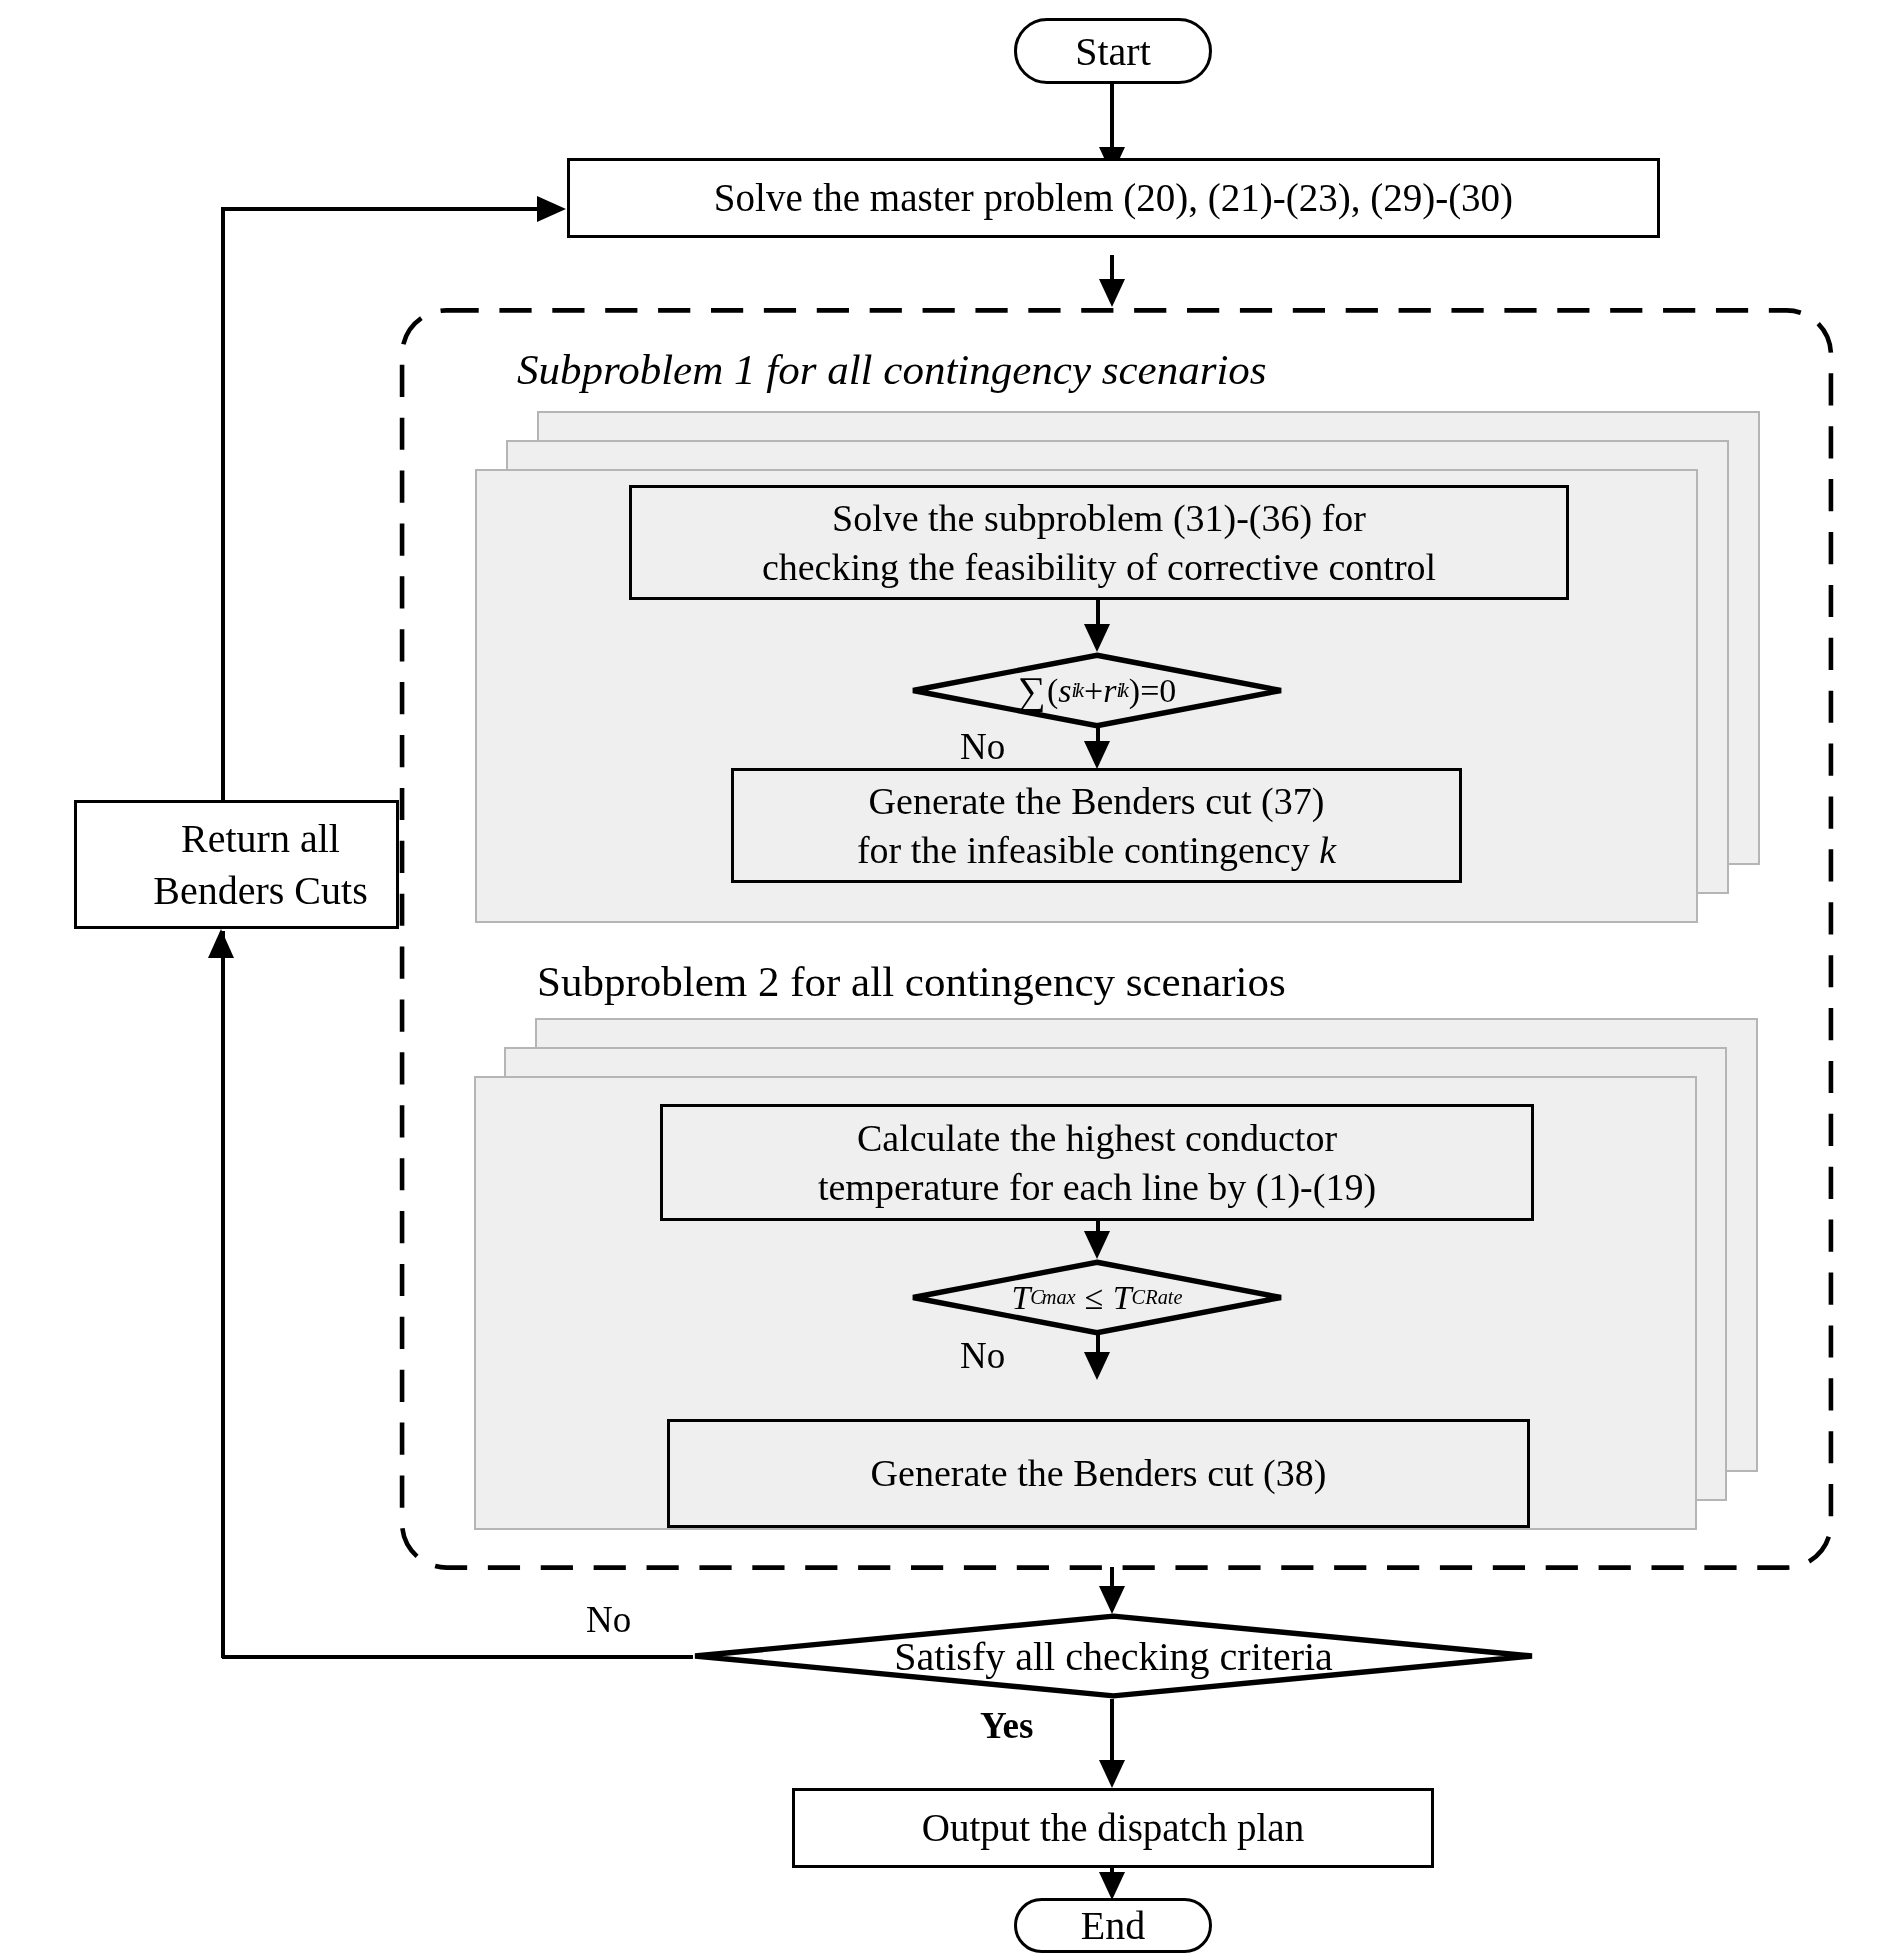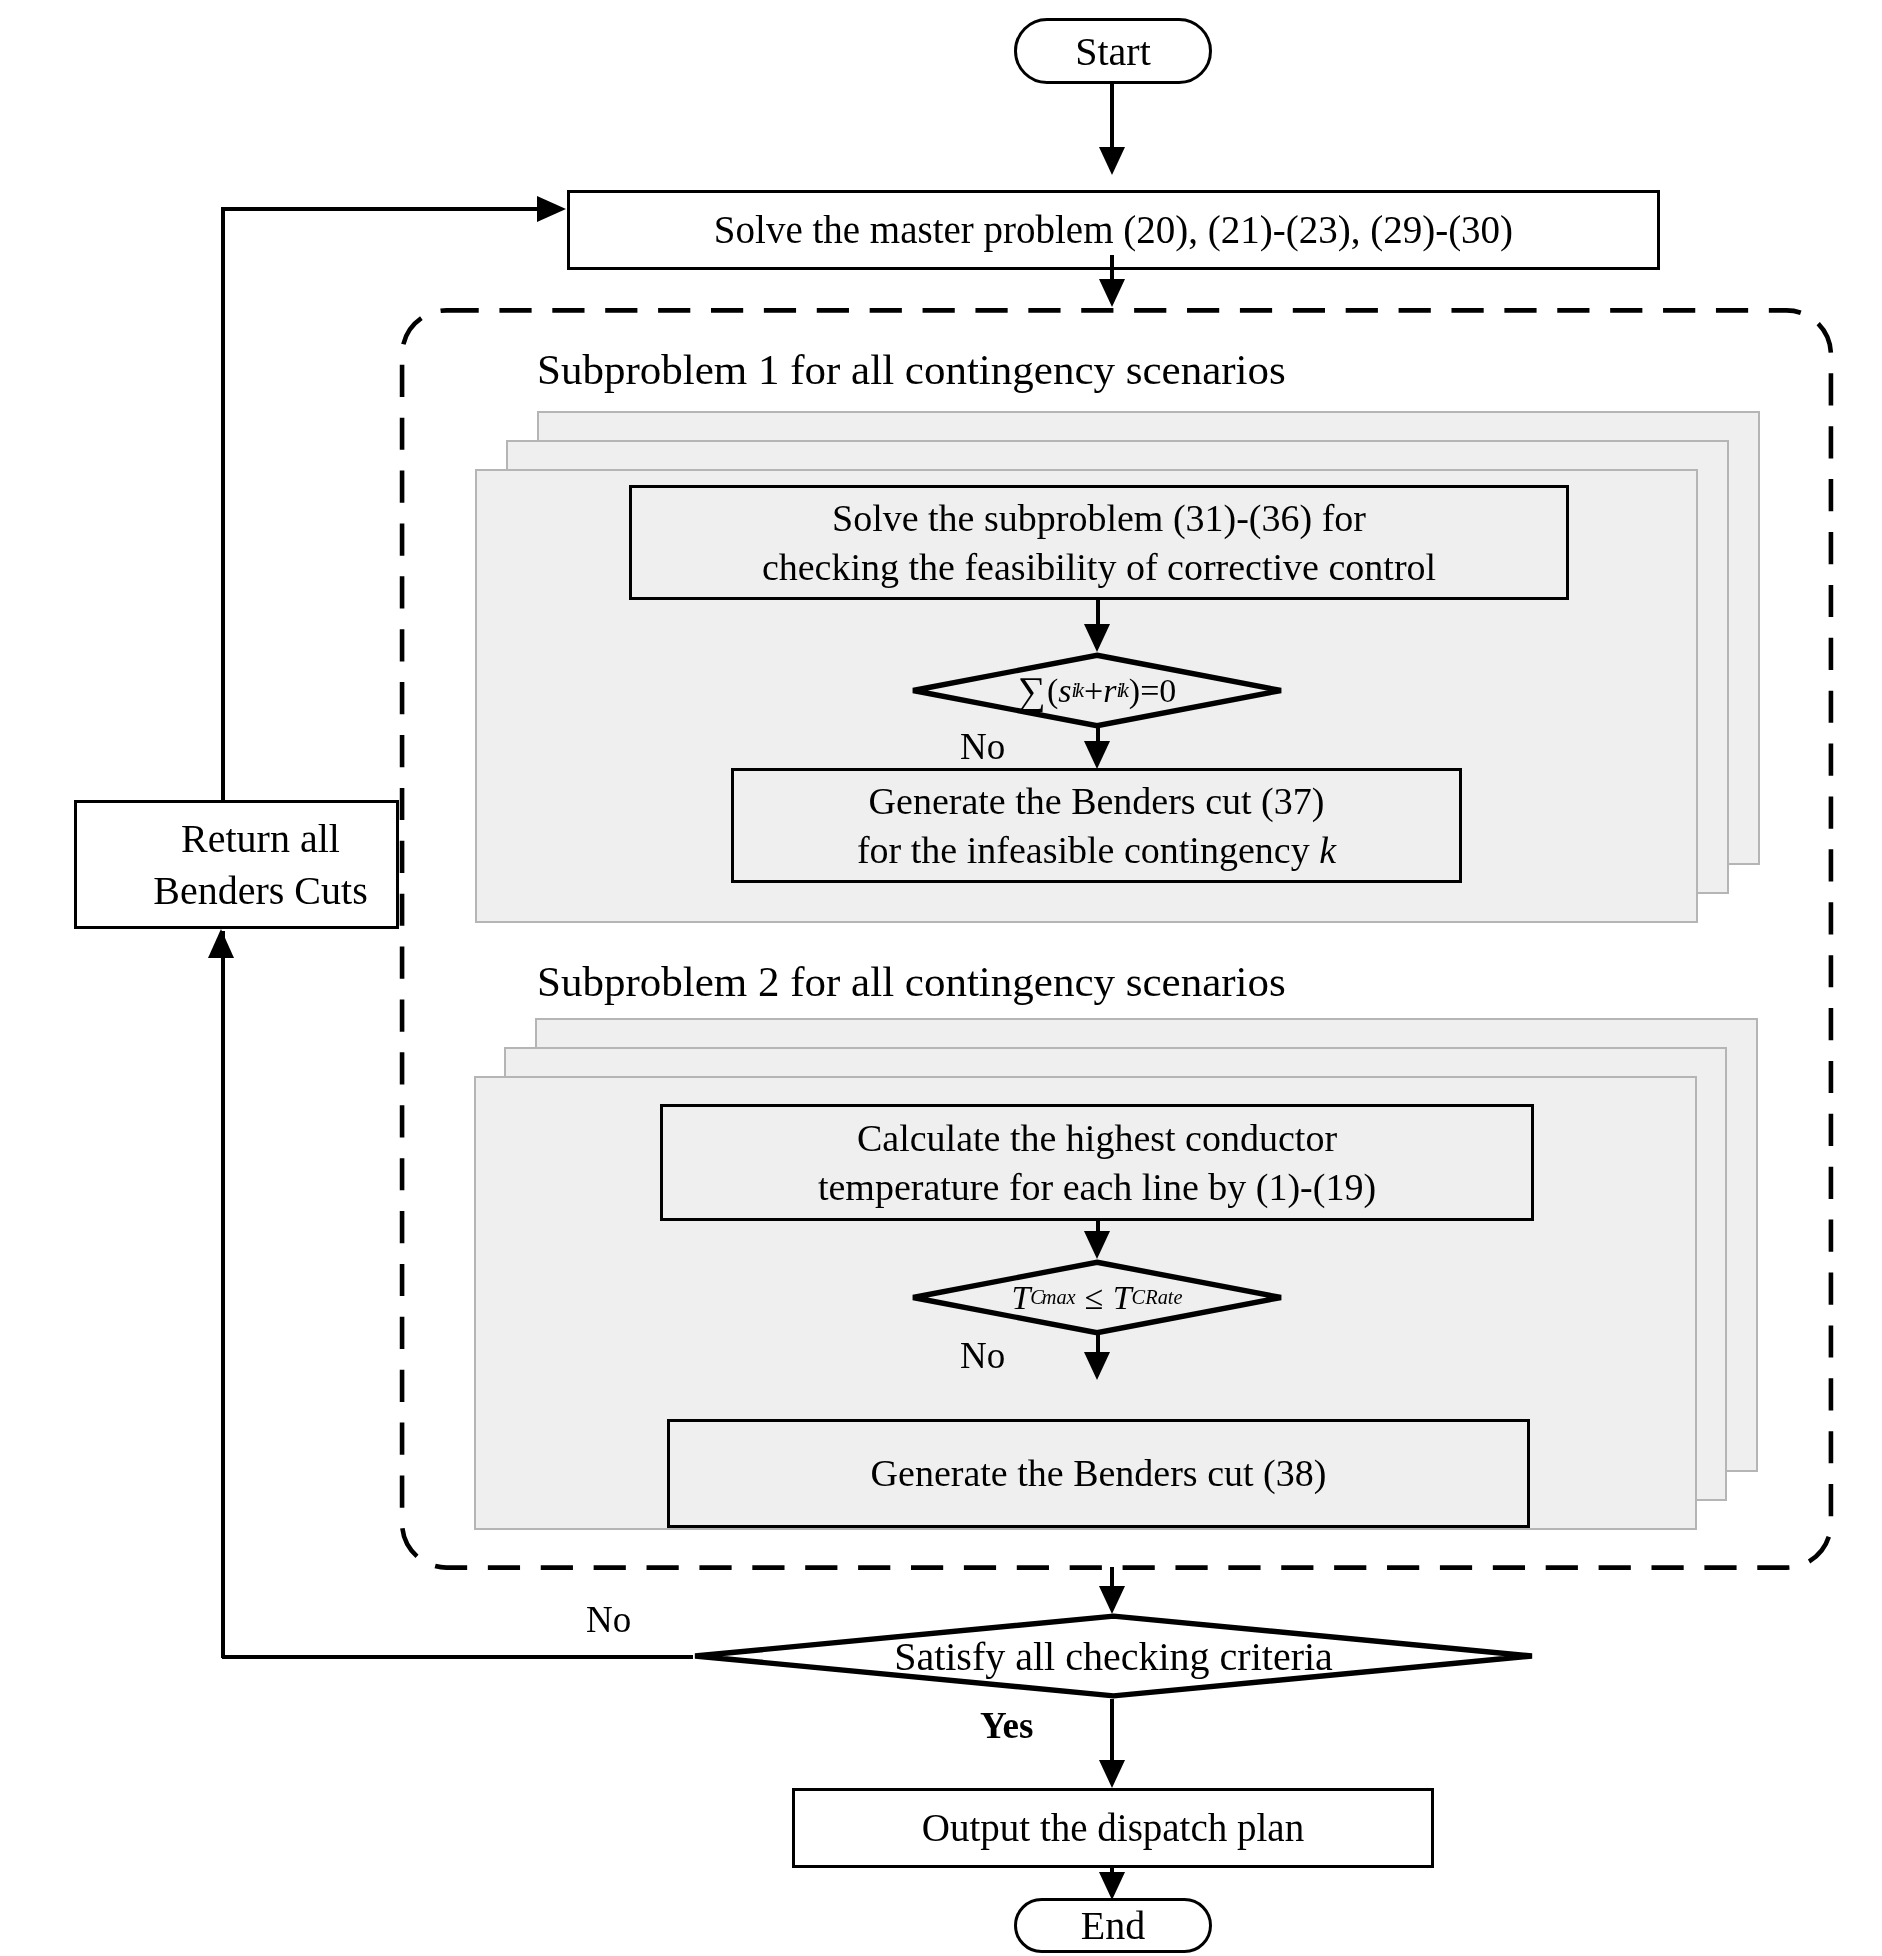--- a/index.html
+++ b/index.html
@@ -41,31 +41,31 @@
 <body>
 
 <div id="canvas">
 
   <div class="node stadium fs-big" style="left:1014px;top:18.4px;width:198px;height:66px;">
     <span>Start</span>
   </div>
   <div class="vline" style="left:1110px;top:84px;height:63px;"></div>
   <div class="ah-down" style="left:1099px;top:147px;"></div>
 
-  <div class="node" style="left:567px;top:190px;width:1093px;height:80px;font-size:39px;">
+  <div class="node" style="left:567px;top:158px;width:1093px;height:80px;font-size:39px;">
     <span>Solve the master problem (20), (21)-(23), (29)-(30)</span>
   </div>
   <div class="vline" style="left:1110px;top:255px;height:24.5px;"></div>
   <div class="ah-down" style="left:1099px;top:279px;"></div>
 
   <svg class="dsvg" style="left:399px;top:307px;" width="1435" height="1264" viewBox="0 0 1872 1648">
     <rect x="4" y="4" width="1864" height="1640" rx="58" ry="58" fill="none" stroke="#000" stroke-width="6" stroke-dasharray="42 27"></rect>
   </svg>
 
-  <div class="lbl fs-title" style="left:537px;top:345px;">
+  <div class="lbl fs-title" style="left:517px;top:345px;font-style:italic;">
     <span>Subproblem 1 for all contingency scenarios</span>
   </div>
 
   <div class="panel" style="left:537px;top:411px;width:1223px;height:454px;"></div>
   <div class="panel" style="left:506px;top:440px;width:1223px;height:454px;"></div>
   <div class="panel" style="left:475px;top:469px;width:1223px;height:454px;"></div>
 
   <div class="node on-panel fs-box" style="left:629px;top:485px;width:940px;height:115px;">
     <span>Solve the subproblem (31)-(36) for</span>
     <span>checking the feasibility of corrective control</span>

